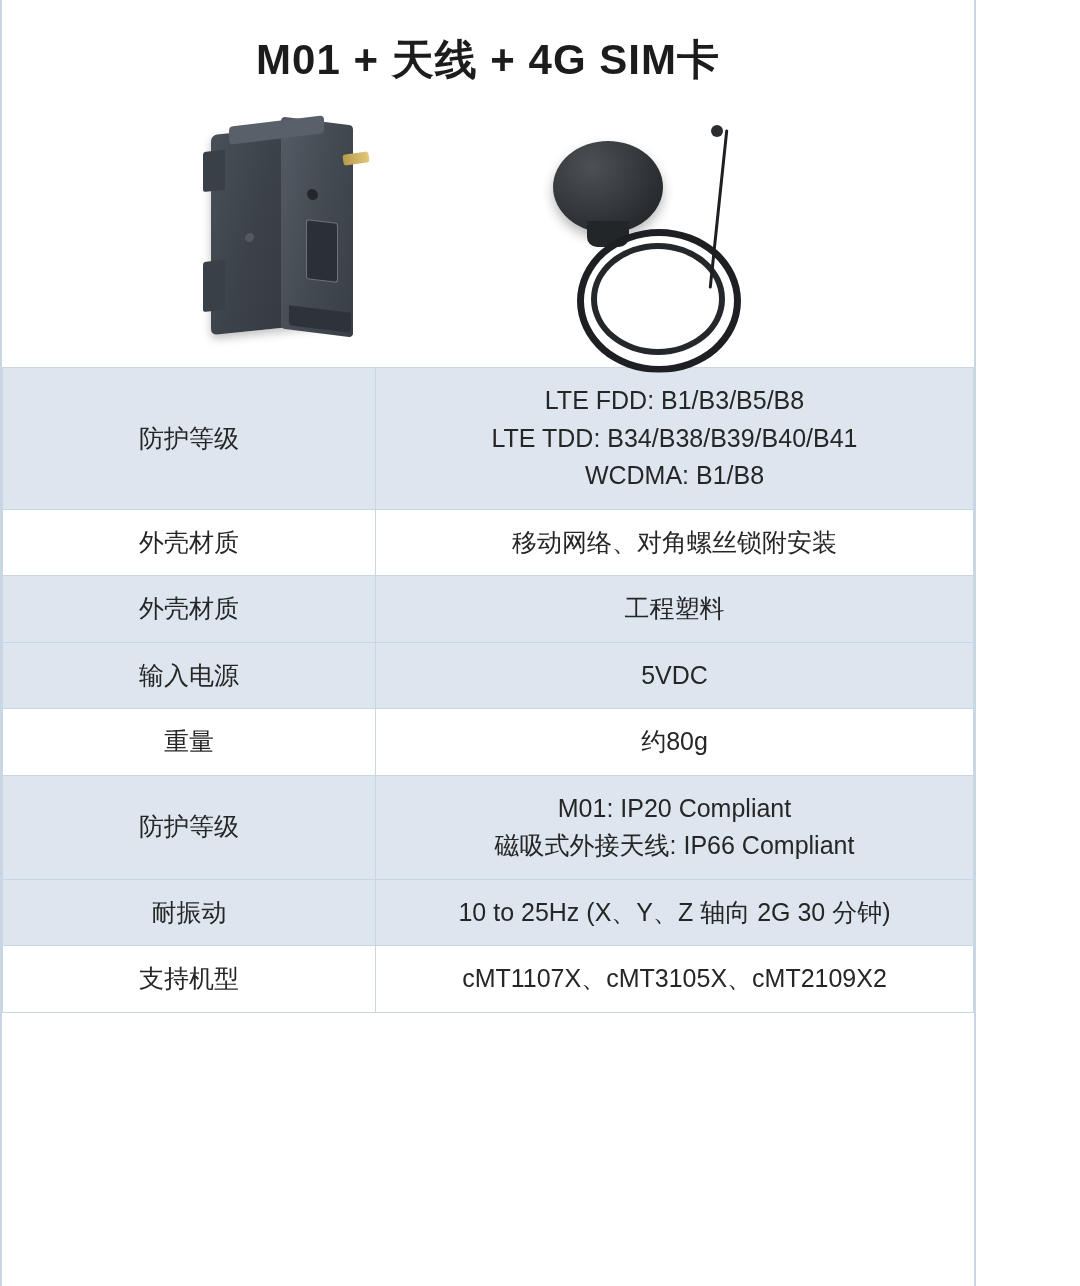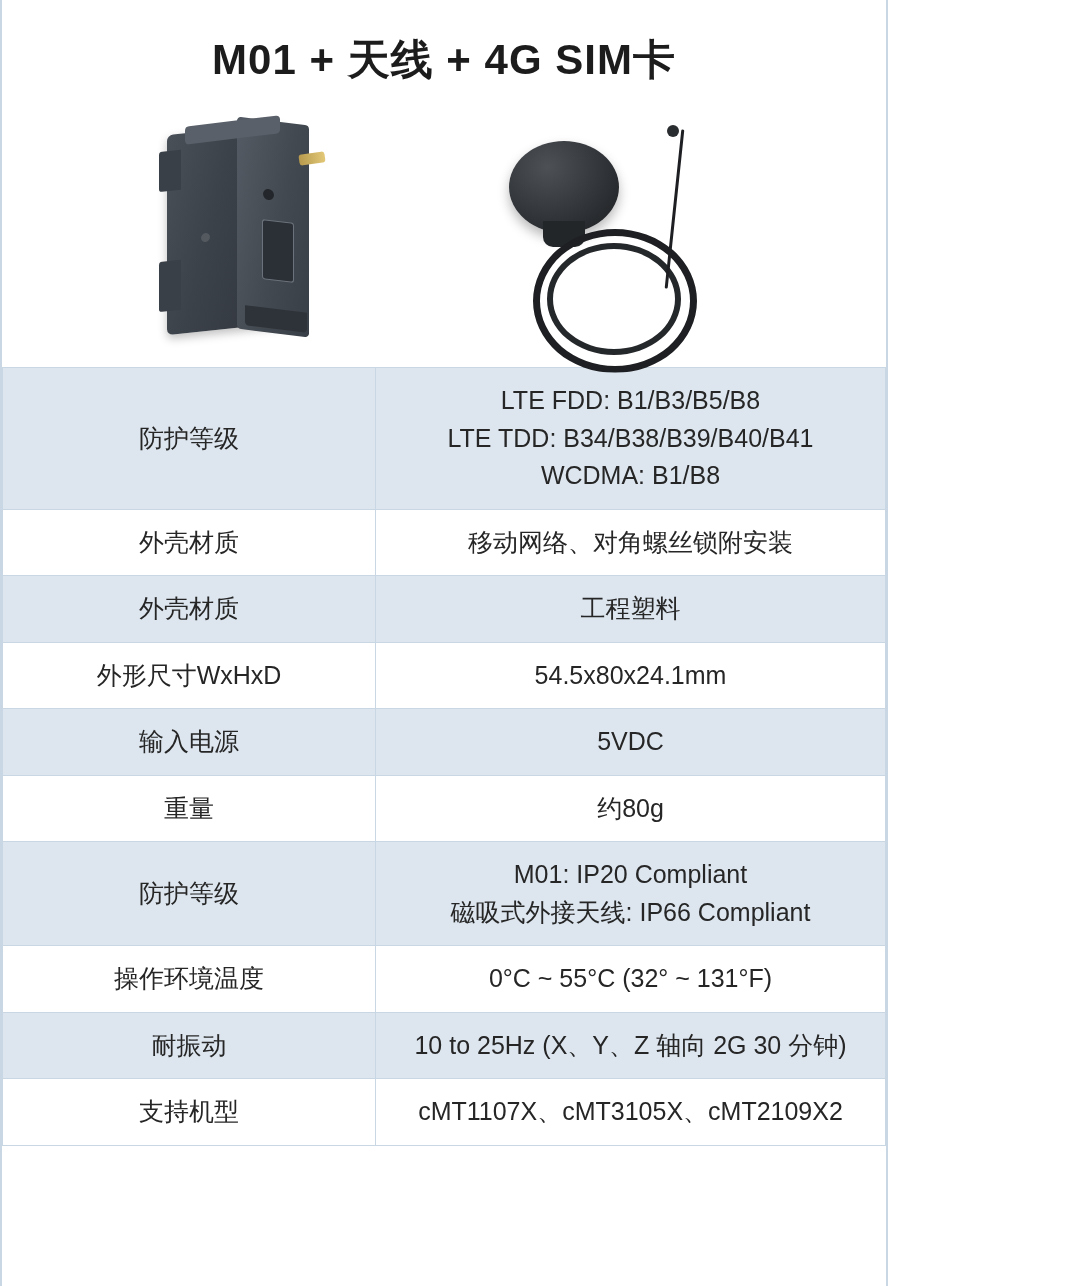--- a/index.html
+++ b/index.html
@@ -8,21 +8,21 @@
   }
   body {
     width: 1080px;
     height: 1286px;
     background: #ffffff;
     font-family: "Liberation Sans", sans-serif;
     color: #231f20;
     overflow: hidden;
   }
   .page {
-    width: 888px;
+    width: 976px;
     height: 1286px;
     position: relative;
     box-sizing: border-box;
     border-left: 2px solid #c9d6e3;
     border-right: 2px solid #c9d6e3;
   }
   .title {
     text-align: center;
     font-size: 42px;
     font-weight: 700;
@@ -280,41 +280,33 @@
 WCDMA: B1/B8</td>
       </tr>
       <tr class="plain">
         <td class="label">外壳材质</td>
         <td class="value multiline">移动网络、对角螺丝锁附安装</td>
       </tr>
       <tr class="alt">
         <td class="label">外壳材质</td>
         <td class="value multiline">工程塑料</td>
       </tr>
-      <tr class="plain">
-        <td class="label">外形尺寸WxHxD</td>
-        <td class="value multiline">54.5x80x24.1mm</td>
-      </tr>
       <tr class="alt">
         <td class="label">输入电源</td>
         <td class="value multiline">5VDC</td>
       </tr>
       <tr class="plain">
         <td class="label">重量</td>
         <td class="value multiline">约80g</td>
       </tr>
       <tr class="alt">
         <td class="label">防护等级</td>
         <td class="value multiline">M01: IP20 Compliant
 磁吸式外接天线: IP66 Compliant</td>
       </tr>
-      <tr class="plain">
-        <td class="label">操作环境温度</td>
-        <td class="value multiline">0°C ~ 55°C (32° ~ 131°F)</td>
-      </tr>
       <tr class="alt">
         <td class="label">耐振动</td>
         <td class="value multiline">10 to 25Hz (X、Y、Z 轴向 2G 30 分钟)</td>
       </tr>
       <tr class="plain">
         <td class="label">支持机型</td>
         <td class="value multiline">cMT1107X、cMT3105X、cMT2109X2</td>
       </tr>
     </tbody>
   </table>

